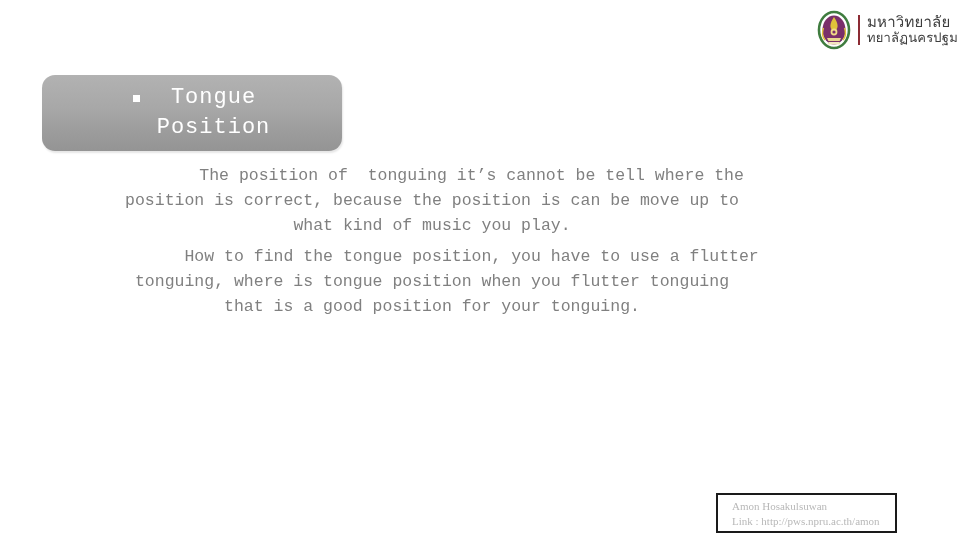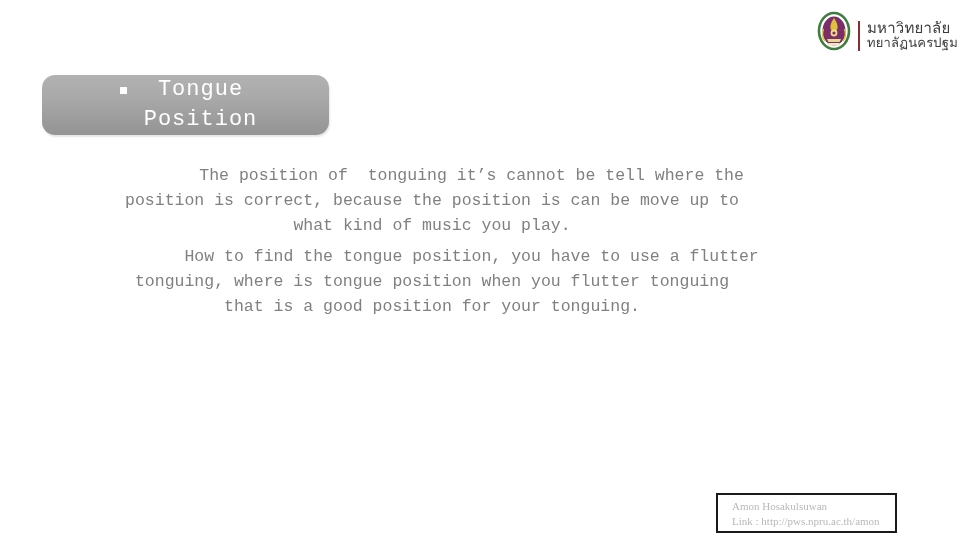--- a/index.html
+++ b/index.html
@@ -24,21 +24,21 @@
   }
 
   
   .logo-block {
     position: absolute;
     top: 9px;
     left: 816px;
     width: 140px;
     height: 42px;
     display: flex;
-    align-items: flex-end;
+    align-items: center;
   }
   .logo-seal {
     width: 36px;
     height: 40px;
     flex: 0 0 auto;
     position: relative;
   }
   .logo-divider {
     width: 2px;
     height: 30px;
@@ -63,27 +63,28 @@
     letter-spacing: .2px;
     white-space: nowrap;
   }
 
   
   .title-plaque {
     position: absolute;
     left: 42px;
     top: 75px;
     width: 287px;
-    height: 60px;
+    height: 76px;
     border-radius: 13px;
     background: linear-gradient(180deg, #b2b2b2 0%, #a8a8a8 42%, #9b9b9b 78%, #949494 100%);
     box-shadow: 1px 2px 2px rgba(0,0,0,0.10);
     display: flex;
     align-items: center;
     justify-content: center;
+    padding-left: 13px;
   }
   .title-inner {
     display: flex;
     align-items: flex-start;
     padding-left: 6px;
   }
   .title-bullet {
     width: 7px;
     height: 7px;
     background: #ffffff;

